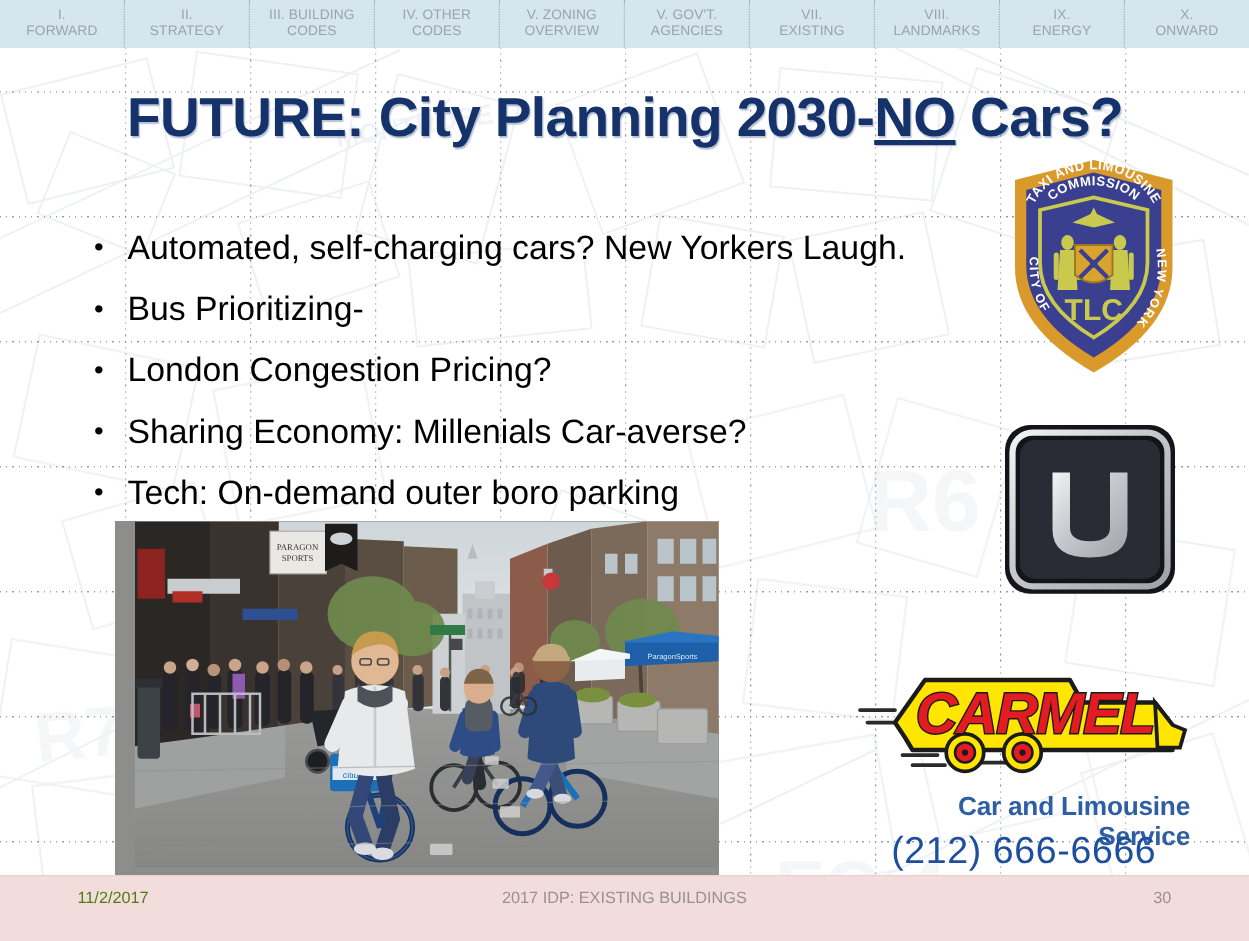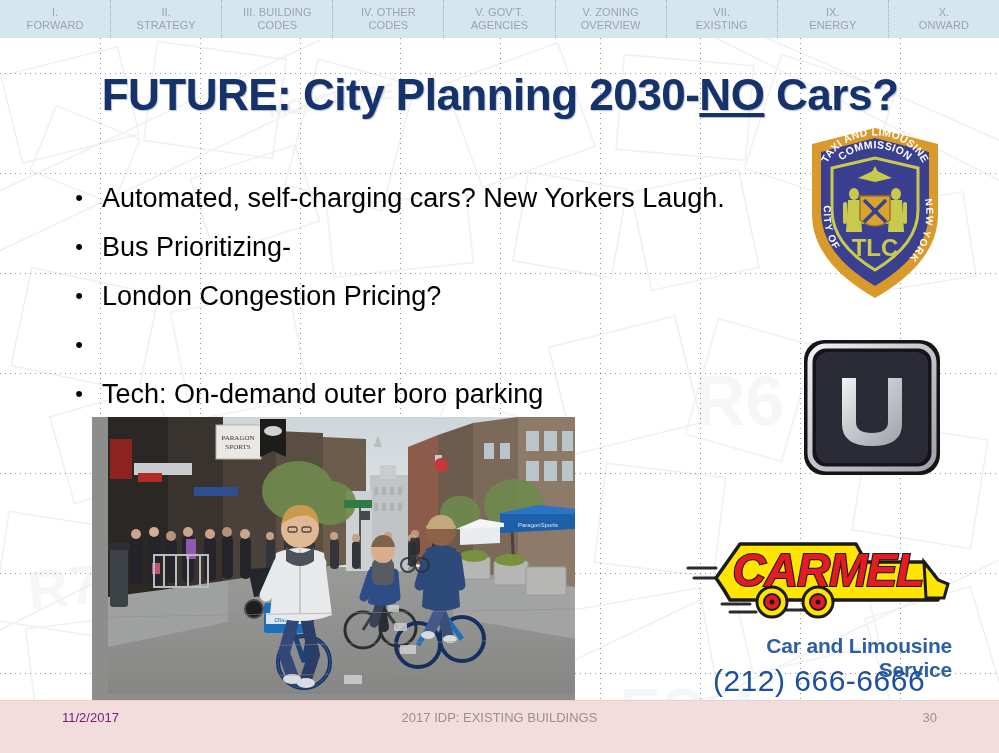--- a/index.html
+++ b/index.html
@@ -193,21 +193,21 @@
     width: 999px;
     height: 53px;
     background: #f3dcdc;
     border-top: 1px solid #ecd0d0;
     z-index: 7;
   }
   .footer-date {
     position: absolute;
     left: 62px; top: 9px;
     font-size: 13px;
-    color: #701a75;
+    color: #4d7c0f;
     text-align: right;
   }
   .footer-center {
     position: absolute;
     left: 0; right: 0; top: 9px;
     text-align: center;
     font-size: 13px;
     color: #9b8f8f;
   }
   .footer-page {
@@ -304,30 +304,34 @@
     </div>
     <div class="nav-tab">
       <span class="l1">III. BUILDING</span>
       <span class="l2">CODES</span>
     </div>
     <div class="nav-tab">
       <span class="l1">IV. OTHER</span>
       <span class="l2">CODES</span>
     </div>
     <div class="nav-tab">
+      <span class="l1">V. ZONING</span>
+      <span class="l2">OVERVIEW</span>
+    </div>
+    <div class="nav-tab">
       <span class="l1">V. GOV'T.</span>
       <span class="l2">AGENCIES</span>
     </div>
     <div class="nav-tab">
-      <span class="l1">V. ZONING</span>
-      <span class="l2">OVERVIEW</span>
-    </div>
-    <div class="nav-tab">
       <span class="l1">VII.</span>
       <span class="l2">EXISTING</span>
+    </div>
+    <div class="nav-tab">
+      <span class="l1">VIII.</span>
+      <span class="l2">LANDMARKS</span>
     </div>
     <div class="nav-tab">
       <span class="l1">IX.</span>
       <span class="l2">ENERGY</span>
     </div>
     <div class="nav-tab">
       <span class="l1">X.</span>
       <span class="l2">ONWARD</span>
     </div>
   </div>
@@ -342,20 +346,21 @@
     <div class="bullet-row">
       <div class="bullet-dot">•</div>
       <div class="bullet-text">Bus Prioritizing-</div>
     </div>
     <div class="bullet-row">
       <div class="bullet-dot">•</div>
       <div class="bullet-text">London Congestion Pricing?</div>
     </div>
     <div class="bullet-row">
       <div class="bullet-dot">•</div>
+      <div class="bullet-text">Sharing Economy: Millenials Car-averse?</div>
     </div>
     <div class="bullet-row">
       <div class="bullet-dot">•</div>
       <div class="bullet-text">Tech: On-demand outer boro parking</div>
     </div>
   </div>
 
   <div class="photo">
     <svg width="467" height="277" viewBox="0 0 467 277">
       <defs>

